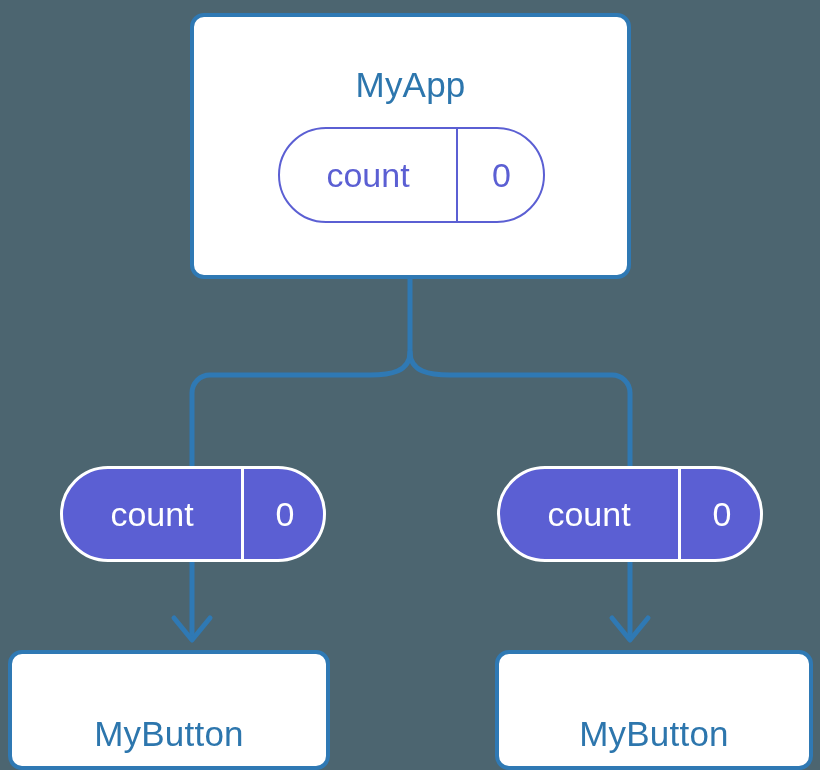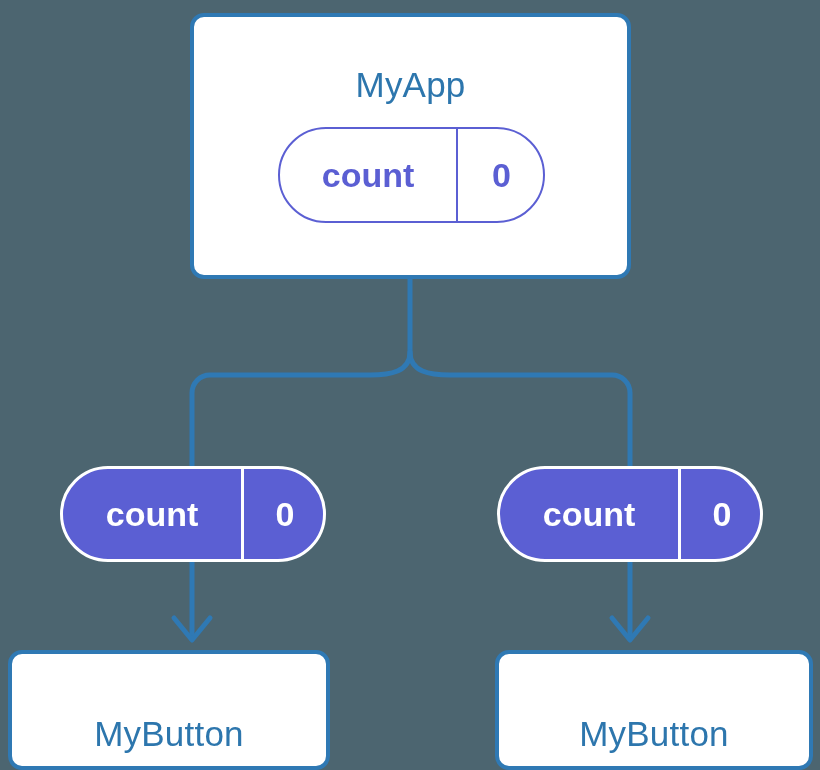--- a/index.html
+++ b/index.html
@@ -82,21 +82,21 @@
     align-items: stretch;
     border-radius: 999px;
     z-index: 3;
     overflow: hidden;
   }
   .pill .cell {
     display: flex;
     align-items: center;
     justify-content: center;
     font-size: 34px;
-    font-weight: 700;
+    font-weight: 400;
     white-space: nowrap;
   }
   .pill .cell-key { flex: 0 0 auto; }
   .pill .cell-val { flex: 0 0 auto; }
 
   
   .pill.outlined {
     border: 2px solid #5b5fd3;
     background: #ffffff;
   }

